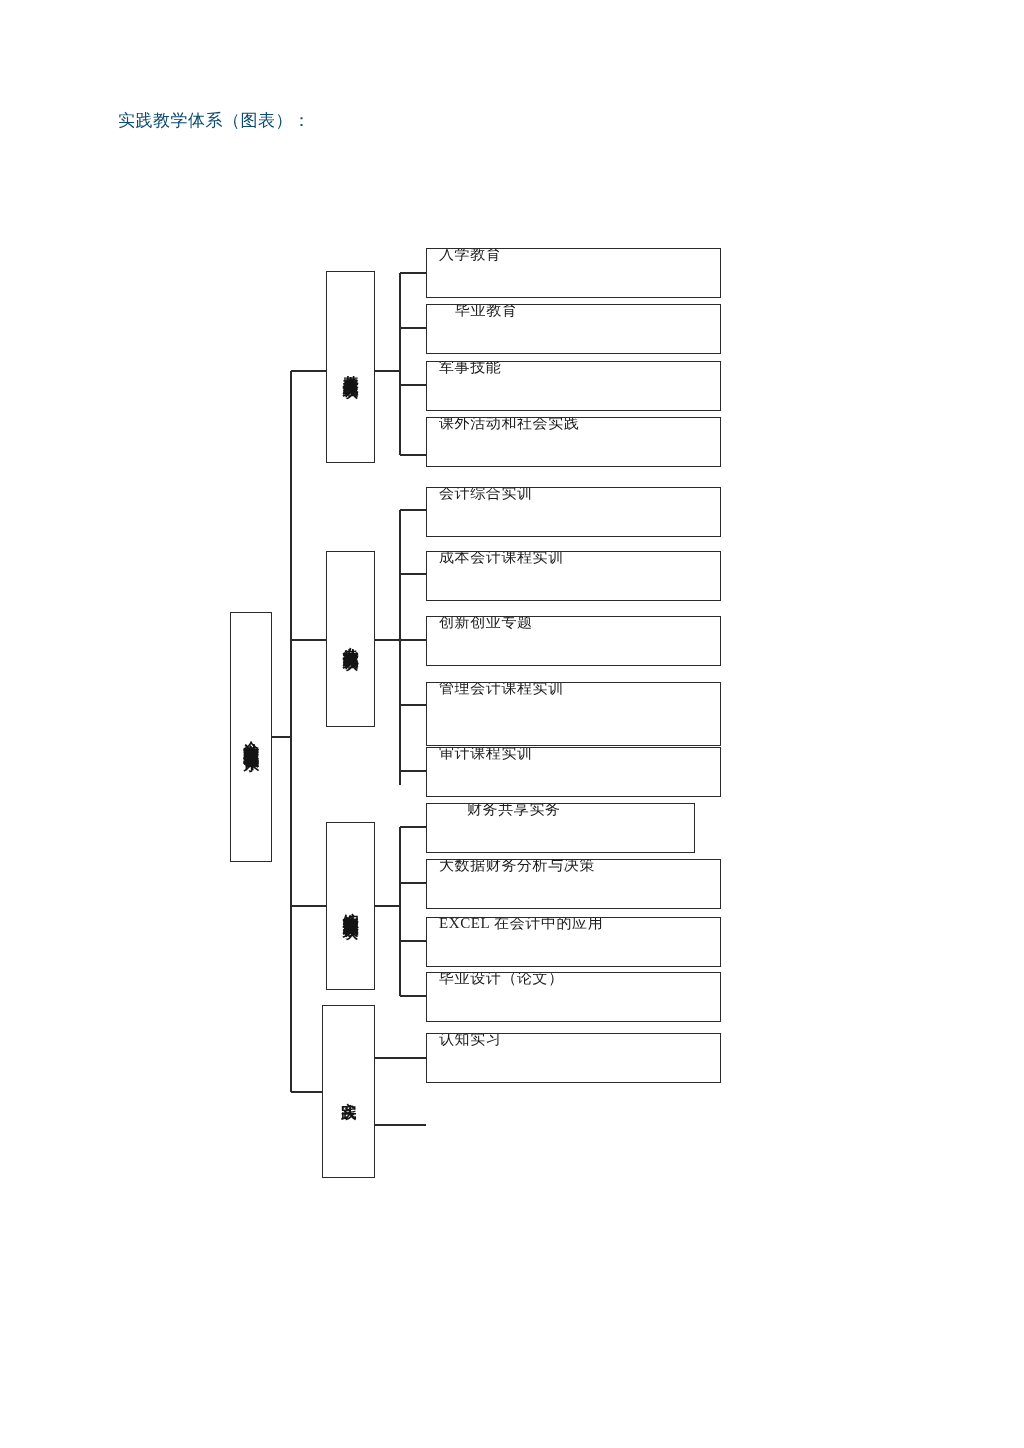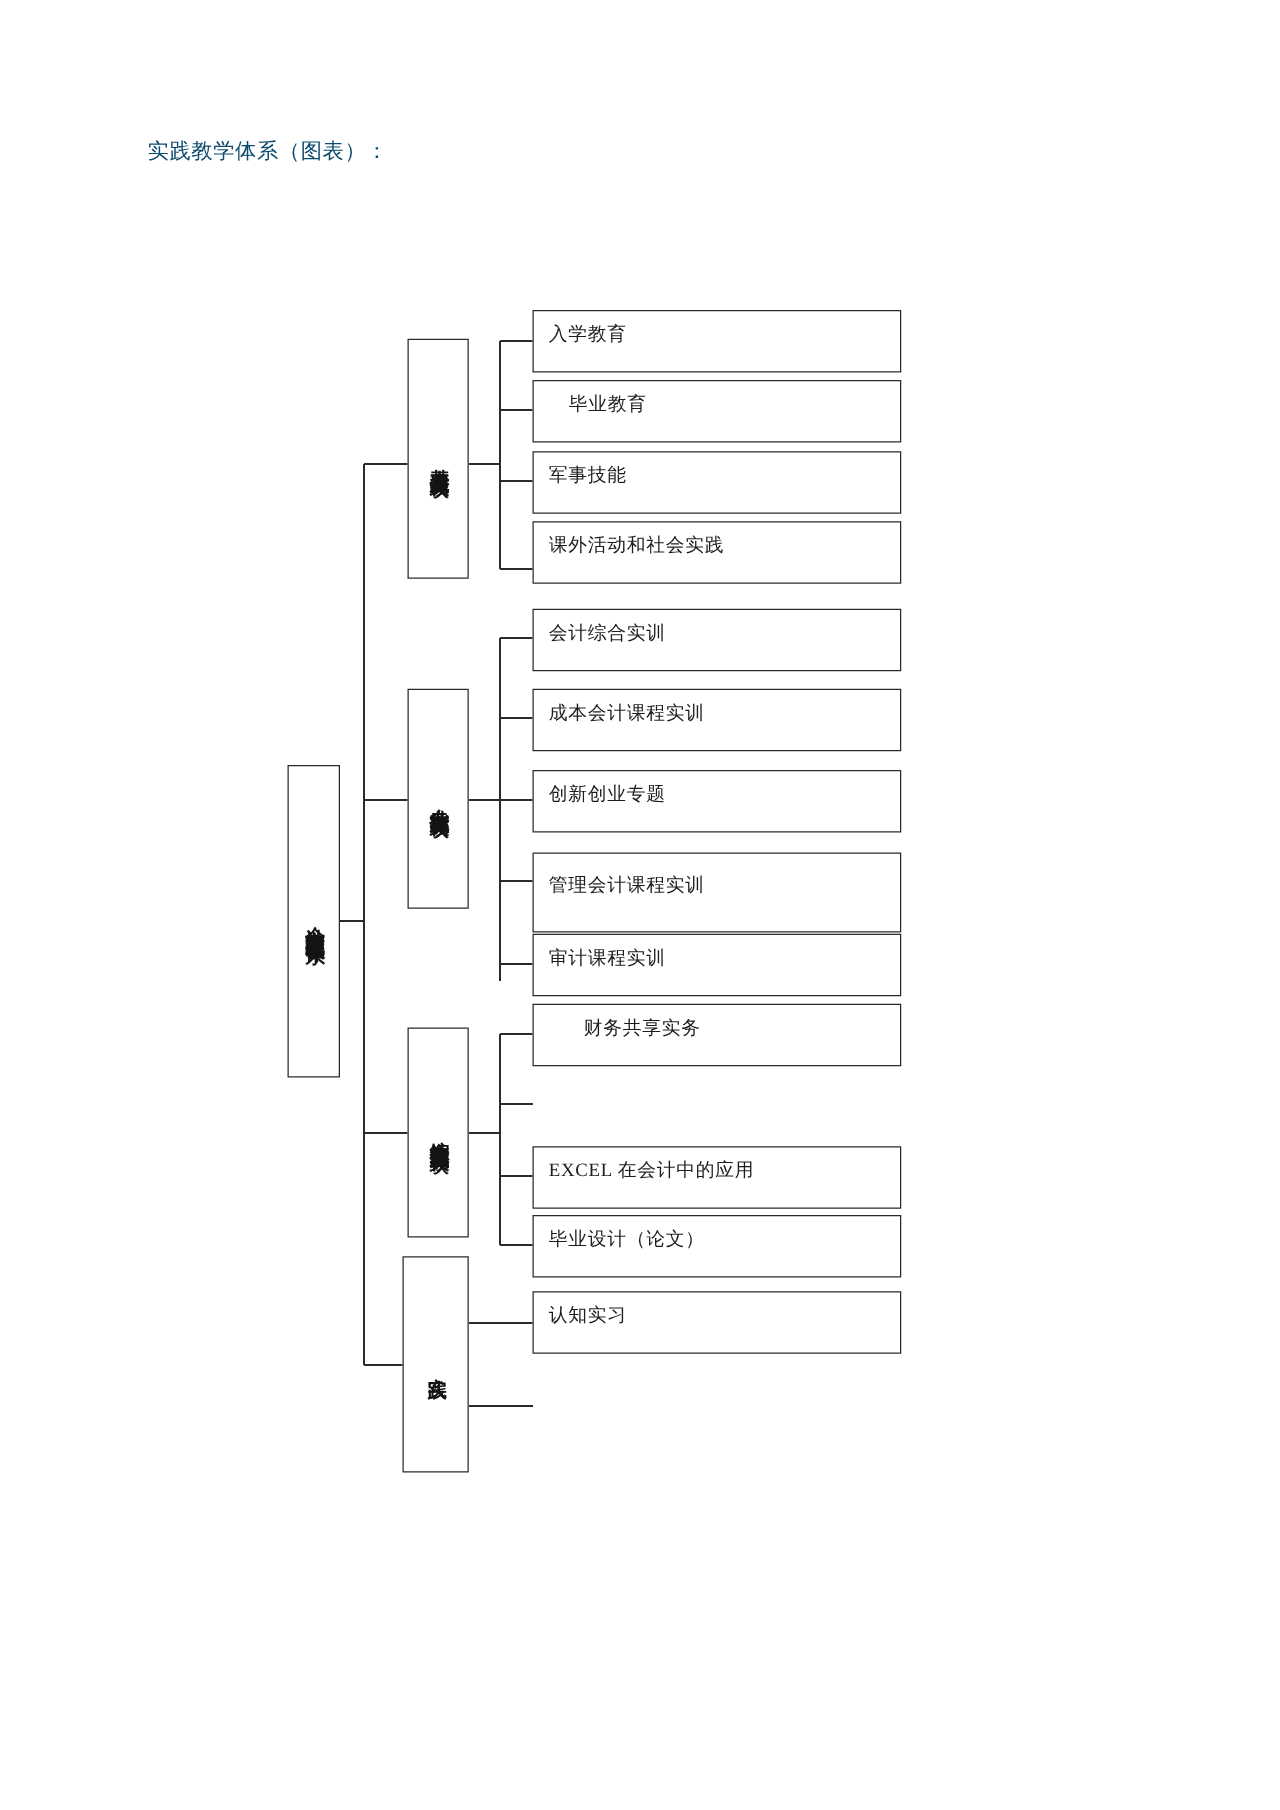--- a/index.html
+++ b/index.html
@@ -74,21 +74,20 @@
     font-size: 15.5px;
     letter-spacing: 1.2px;
   }
   .module-box .vert-text {
     font-size: 15.5px;
     letter-spacing: 1.2px;
   }
   
   .leaf-box {
     display: flex;
-    align-items: center;
     padding-left: 12px;
   }
   .leaf-text {
     font-size: 15px;
     line-height: 20px;
     letter-spacing: 0.6px;
     color: #1c1c1c;
     white-space: nowrap;
     position: relative;
     top: -5px;
@@ -183,22 +182,25 @@
       <span class="leaf-text">管理会计课程实训</span>
     </div>
     <div class="node leaf-box" style="left:426px; top:747px; width:295px; height:50px;">
       <span class="leaf-text">审计课程实训</span>
     </div>
 
     <div class="node vert-box module-box" style="left:326px; top:822px; width:49px; height:168px;">
       <span class="vert-text">综合技能应用训练模块</span>
     </div>
 
-    <div class="node leaf-box" style="left:426px; top:803px; width:295px; height:50px;padding-left:40px;">
+    <div class="node leaf-box" style="left:426px; top:803px; width:269px; height:50px;padding-left:40px;">
       <span class="leaf-text">财务共享实务</span>
+    </div>
+    <div class="node leaf-box" style="left:426px; top:859px; width:295px; height:50px;">
+      <span class="leaf-text">大数据财务分析与决策</span>
     </div>
     <div class="node leaf-box" style="left:426px; top:917px; width:295px; height:50px;">
       <span class="leaf-text">EXCEL 在会计中的应用</span>
     </div>
     <div class="node leaf-box" style="left:426px; top:972px; width:295px; height:50px;">
       <span class="leaf-text">毕业设计（论文）</span>
     </div>
 
     <div class="node vert-box module-box" style="left:322px; top:1005px; width:53px; height:173px;">
       <span class="vert-text">实践</span>

